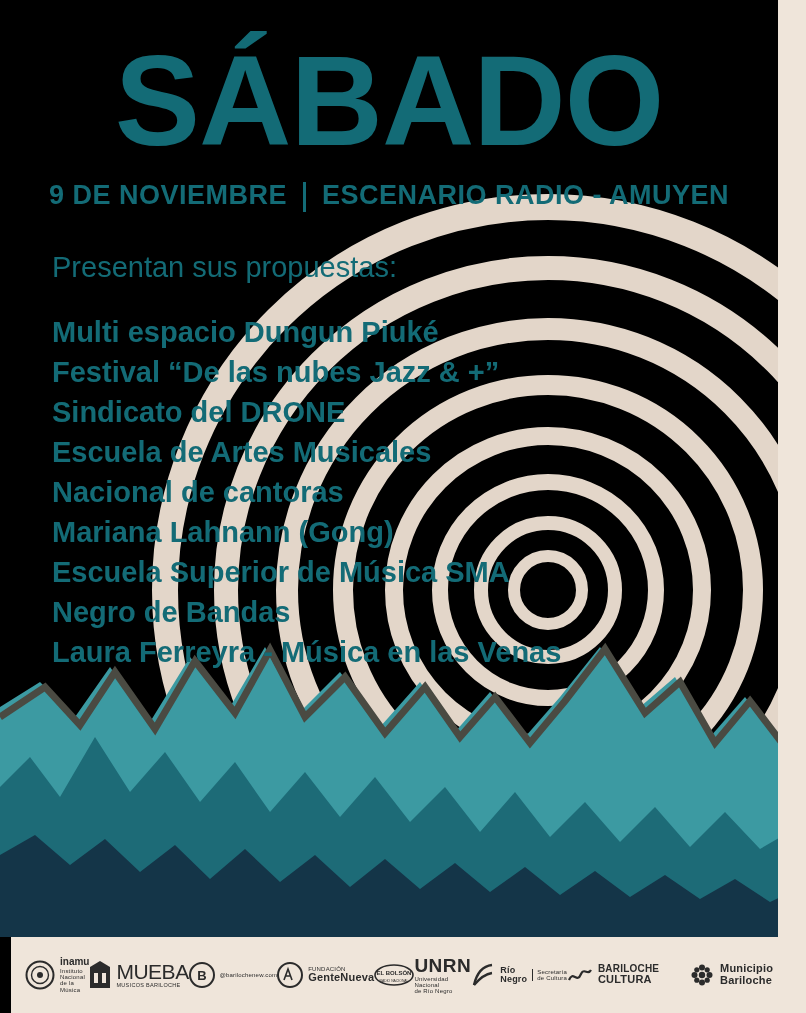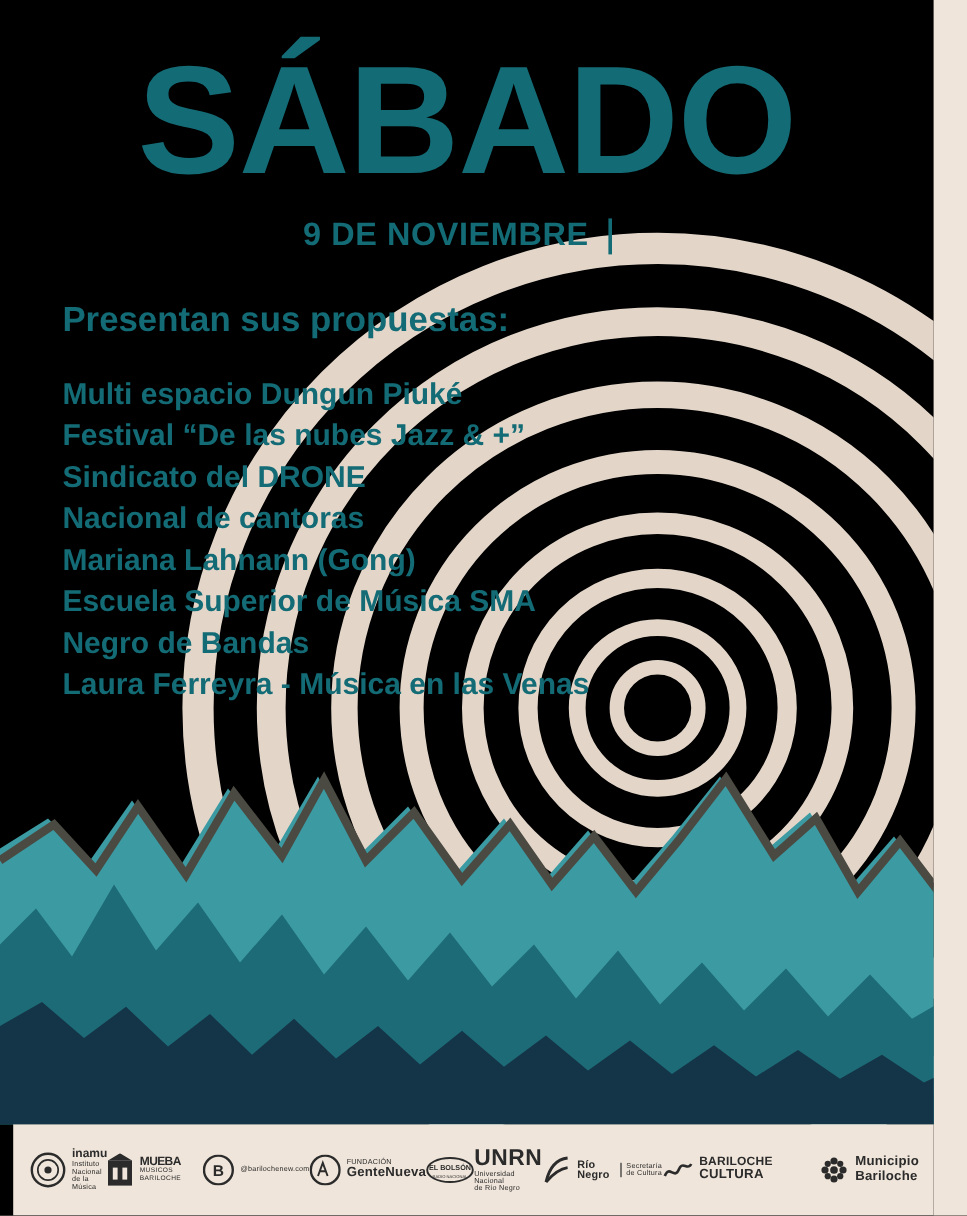--- a/index.html
+++ b/index.html
@@ -82,32 +82,32 @@
     height: 30px;
     background: #136b76;
     margin: 0 16px;
     position: relative;
     top: 2px;
   }
 
   .lead {
     color: #136b76;
     font-size: 29px;
-    font-weight: bold;
+    font-weight: normal;
     margin: 40px 0 0 52px;
   }
 
   .list {
     margin: 28px 0 0 52px;
     padding: 0;
     list-style: none;
   }
   .list li {
     color: #136b76;
-    font-size: 25px;
+    font-size: 29px;
     font-weight: bold;
     line-height: 1.38;
     white-space: nowrap;
   }
 
   
   .mountains {
     position: absolute;
     left: 0;
     bottom: 76px;
@@ -151,22 +151,22 @@
     font-size: 10px;
     display: block;
     letter-spacing: 0;
   }
   .logo .txt .small {
     font-size: 6px;
     display: block;
     font-weight: normal;
   }
   .logo-wordmark {
-    font-size: 10px;
-    font-weight: bold;
+    font-size: 21px;
+    font-weight: normal;
     letter-spacing: -0.5px;
   }
   .logo-sub {
     font-size: 5.5px;
     font-weight: normal;
     display: block;
     letter-spacing: 0.3px;
   }
   .unrn-big {
     font-size: 19px;
@@ -190,28 +190,30 @@
     <div class="ring r7"></div>
     <div class="ring r8"></div>
   </div>
 
   <div class="content">
     <h1 class="title">SÁBADO</h1>
 
     <div class="subtitle">
       <span>9 DE NOVIEMBRE</span>
       <span class="sep"></span>
+      <span>ESCENARIO RADIO - AMUYEN</span>
     </div>
 
     <div class="lead">Presentan sus propuestas:</div>
 
     <ul class="list">
       <li>Multi espacio Dungun Piuké</li>
       <li>Festival “De las nubes Jazz &amp; +”</li>
       <li>Sindicato del DRONE</li>
+      <li>Escuela de Artes Musicales</li>
       <li>Nacional de cantoras</li>
       <li>Mariana Lahnann (Gong)</li>
       <li>Escuela Superior de Música SMA</li>
       <li>Negro de Bandas</li>
       <li>Laura Ferreyra - Música en las Venas</li>
     </ul>
   </div>
 
   <svg class="mountains" viewBox="0 0 806 350" preserveAspectRatio="none">
 

